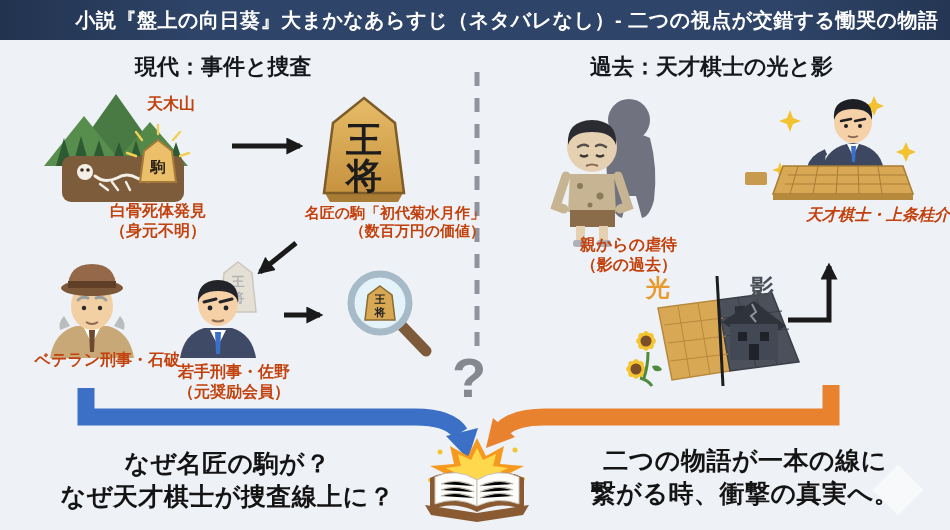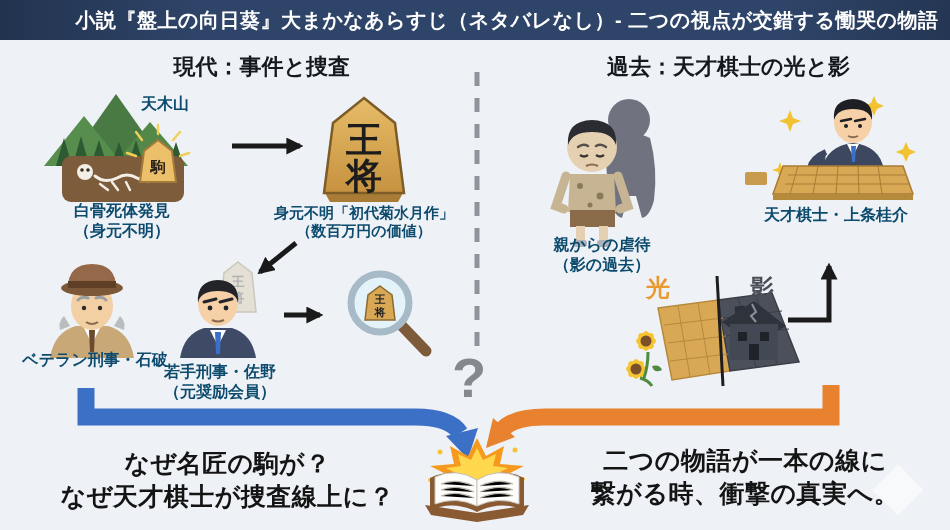--- a/index.html
+++ b/index.html
@@ -1,22 +1,22 @@
 <!DOCTYPE html>
 <html><head>
 <meta charset="utf-8">
 <style>
   html,body{margin:0;padding:0;}
   body{font-family:"Liberation Sans","DejaVu Sans",sans-serif;}
   #stage{position:relative;width:950px;height:530px;background:#eef1f5;overflow:hidden;}
   .abs{position:absolute;}
   .banner{left:0;top:0;width:950px;height:40px;background:linear-gradient(90deg,#22334f,#2e4468 20%,#2e4468 80%,#22334f);
     color:#fff;display:flex;align-items:center;justify-content:center;font-size:20px;font-weight:700;letter-spacing:.5px;padding-left:32px;}
-  .sec-header{font-size:22px;font-weight:800;color:#15181d;text-align:right;}
-  .cap{font-weight:700;color:#0c4a6e;text-align:center;line-height:1.22;font-size:16px;}
+  .sec-header{font-size:22px;font-weight:800;color:#15181d;text-align:left;}
+  .cap{font-weight:700;color:#c2410c;text-align:right;line-height:1.22;font-size:16px;}
   .cap.small{font-size:15px;}
   .qmark{font-size:56px;font-weight:800;color:#85898f;line-height:1;}
   .conc{font-size:25px;font-weight:800;color:#141414;text-align:center;line-height:1.3;letter-spacing:.5px;}
   .light-lab{font-size:24px;font-weight:800;}
   .diamond{width:36px;height:36px;background:rgba(255,255,255,.6);transform:rotate(45deg);}
   svg text{font-family:"Liberation Sans","DejaVu Sans",sans-serif;}
 </style>
 </head>
 <body>
 
@@ -272,40 +272,40 @@
   <div class="abs sec-header" style="left:590px;top:52px;width:260px;">過去：天才棋士の光と影</div>
 
   <div class="abs cap" style="left:135px;top:94px;width:60px;">天木山</div>
 
   <div class="abs" style="left:38px;top:201px;width:168px;">
     <div class="cap">白骨死体発見</div>
     <div class="cap">（身元不明）</div>
   </div>
 
   <div class="abs" style="left:243px;top:204px;width:242px;">
-    <div class="cap small">身元不明「初代菊水月作」</div>
+    <div class="cap small">名匠の駒「初代菊水月作」</div>
     <div class="cap small">（数百万円の価値）</div>
   </div>
 
   <div class="abs cap" style="left:10px;top:350px;width:170px;">ベテラン刑事・石破</div>
 
   <div class="abs" style="left:150px;top:362px;width:140px;">
     <div class="cap">若手刑事・佐野</div>
     <div class="cap">（元奨励会員）</div>
   </div>
 
   <div class="abs" style="left:318px;top:350px;width:145px;">
   </div>
 
   <div class="abs" style="left:527px;top:235px;width:150px;">
     <div class="cap">親からの虐待</div>
     <div class="cap">（影の過去）</div>
   </div>
 
-  <div class="abs" style="left:722px;top:205px;width:228px;">
+  <div class="abs" style="left:722px;top:205px;width:228px;font-style:italic;">
     <div class="cap">天才棋士・上条桂介</div>
   </div>
 
   <div class="abs light-lab" style="left:646px;top:272px;color:#e89a2e;">光</div>
   <div class="abs light-lab" style="left:750px;top:272px;color:#4a4e57;">影</div>
 
 
   <div class="abs qmark" style="left:452px;top:350px;">?</div>
 
   <div class="abs" style="left:25px;top:447px;width:405px;">

